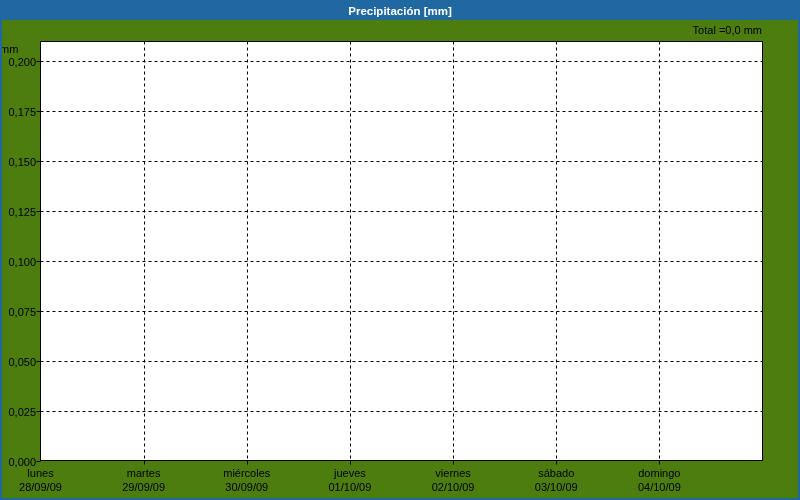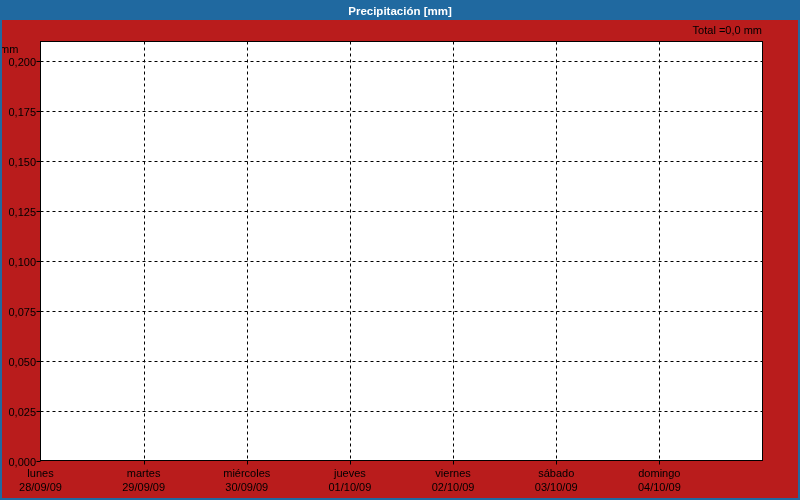--- a/index.html
+++ b/index.html
@@ -1,20 +1,20 @@
 <!DOCTYPE html>
 <html><head>
 <meta charset="utf-8">
 <style>
   html,body { margin:0; padding:0; }
   body { font-family: "Liberation Sans", "DejaVu Sans", sans-serif; }
   .app {
     position: relative;
     width: 800px; height: 500px;
-    background: #b91c1c;
+    background: #4d7c0f;
     overflow: hidden;
   }
   .frame {
     position: absolute; inset: 0;
     border: 2px solid #2069A0;
     pointer-events: none;
     z-index: 10;
   }
   .titlebar {
     position: absolute;

